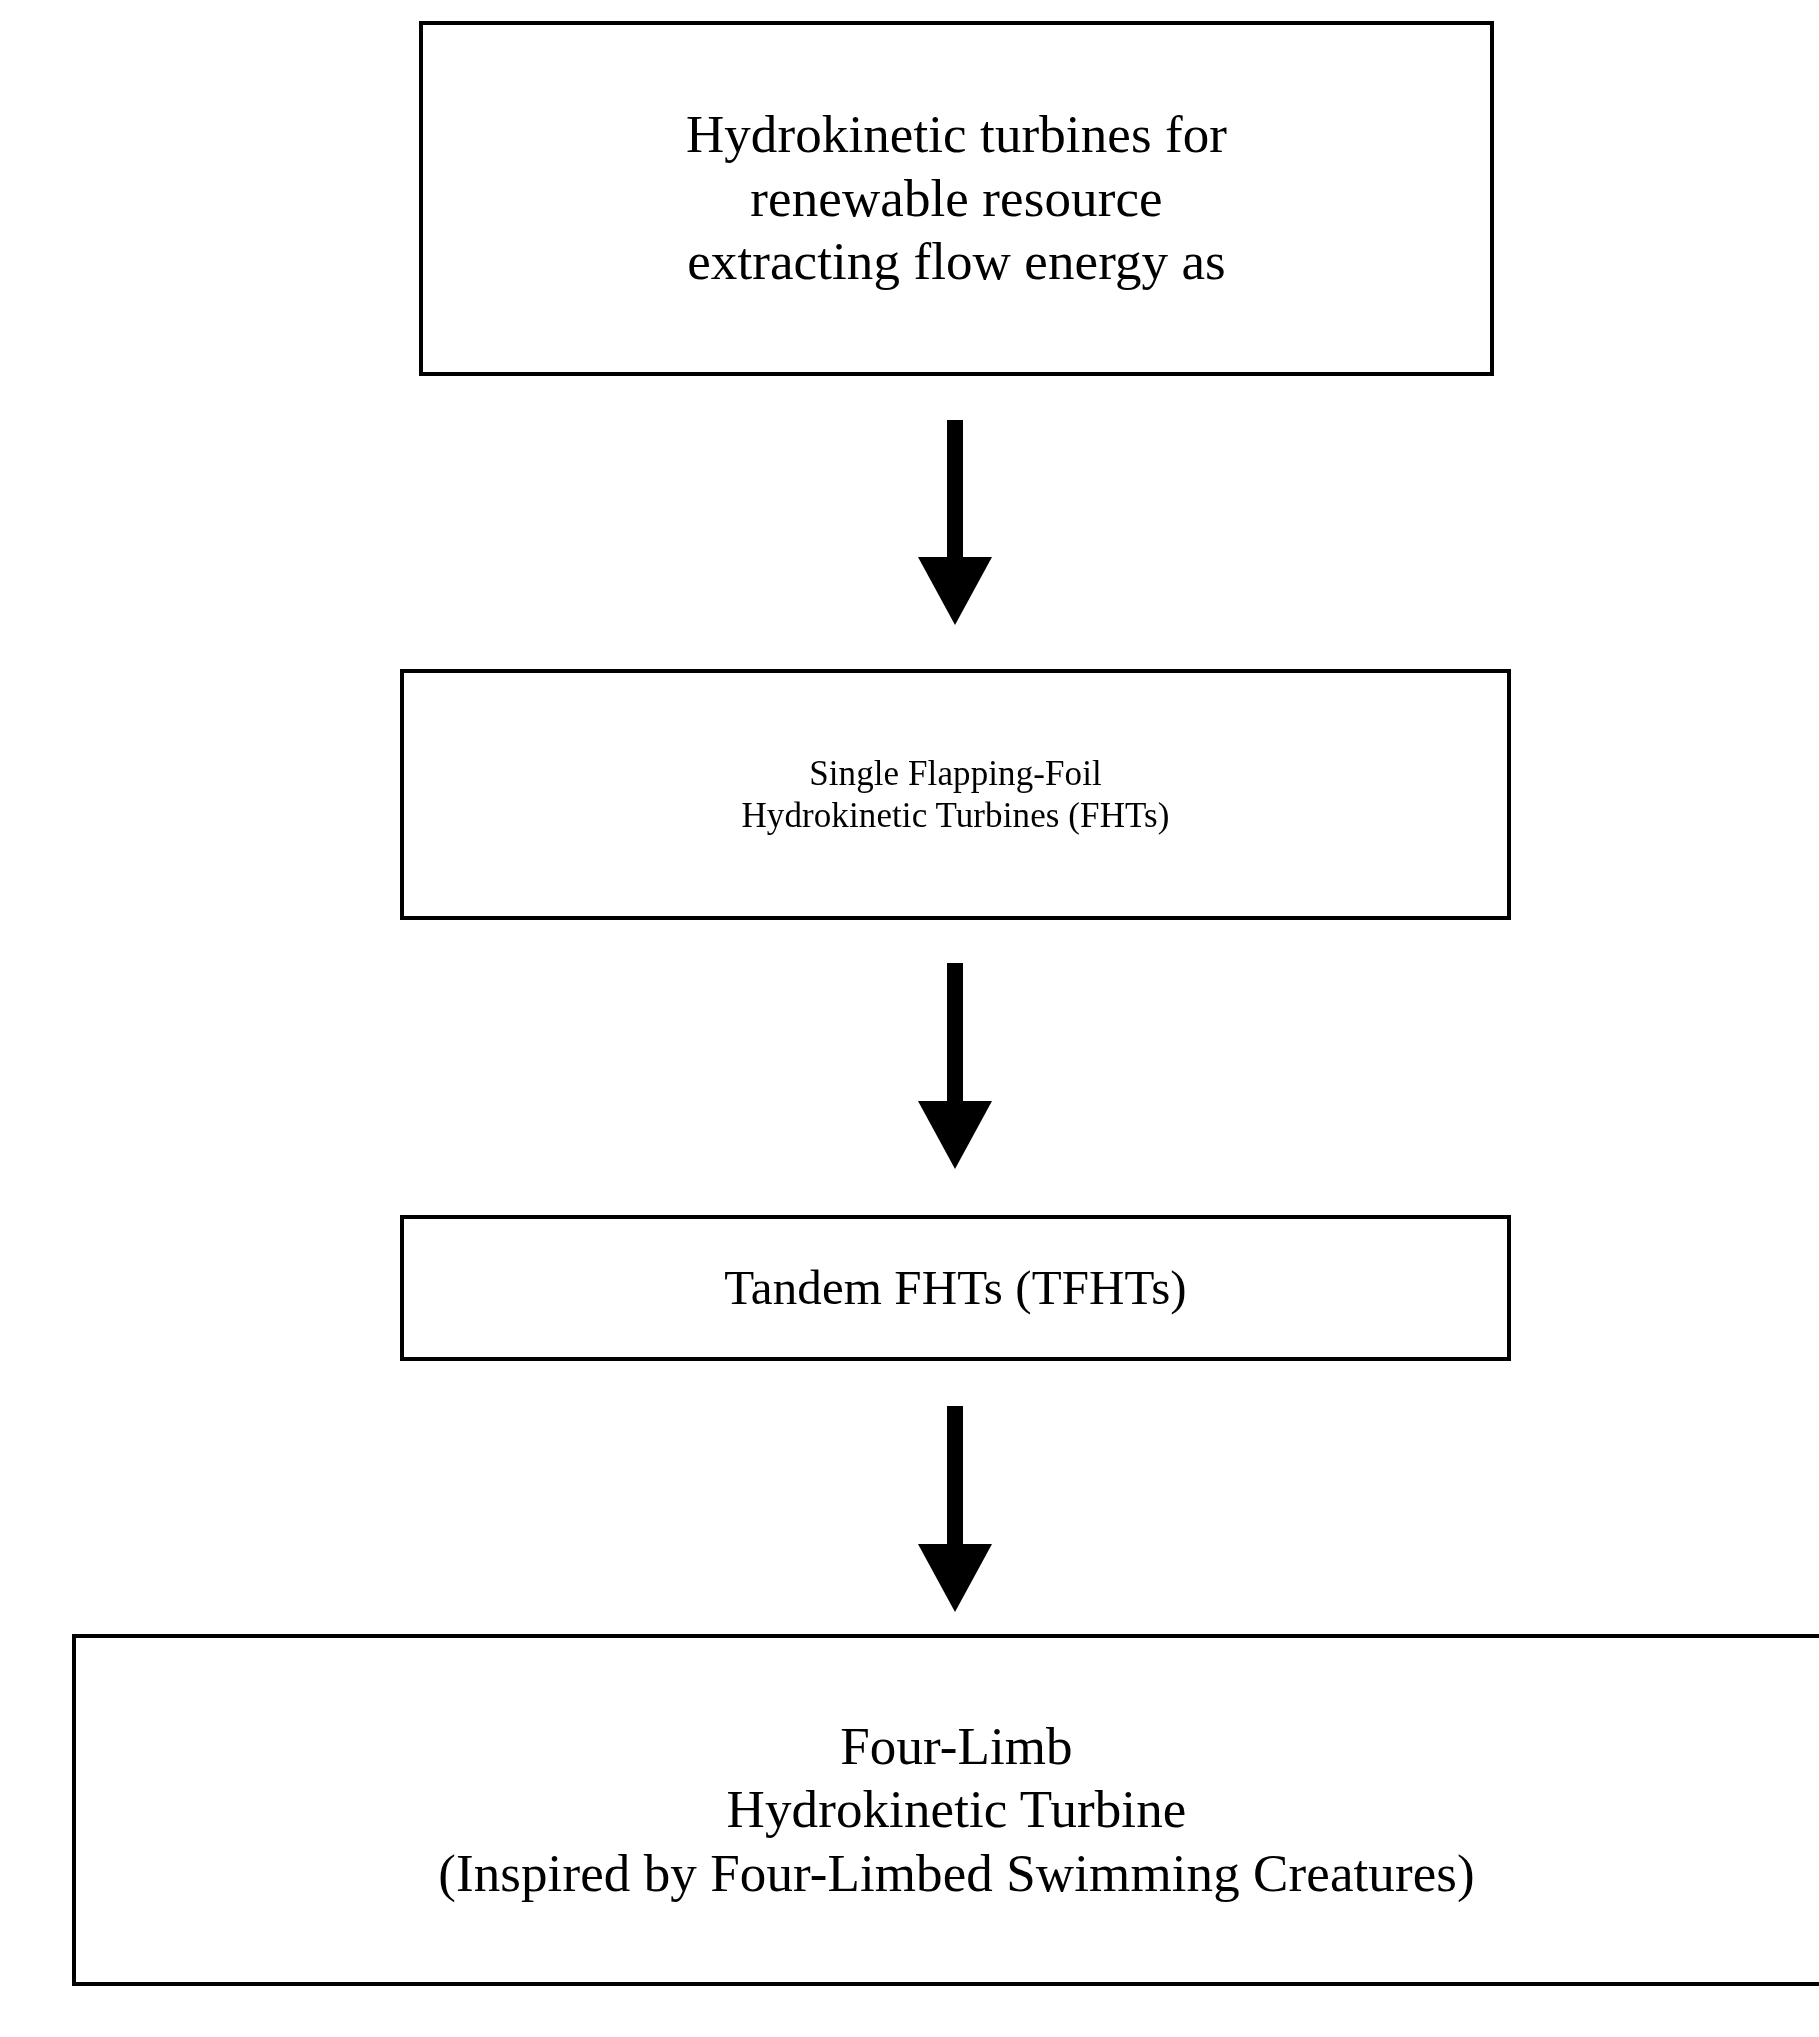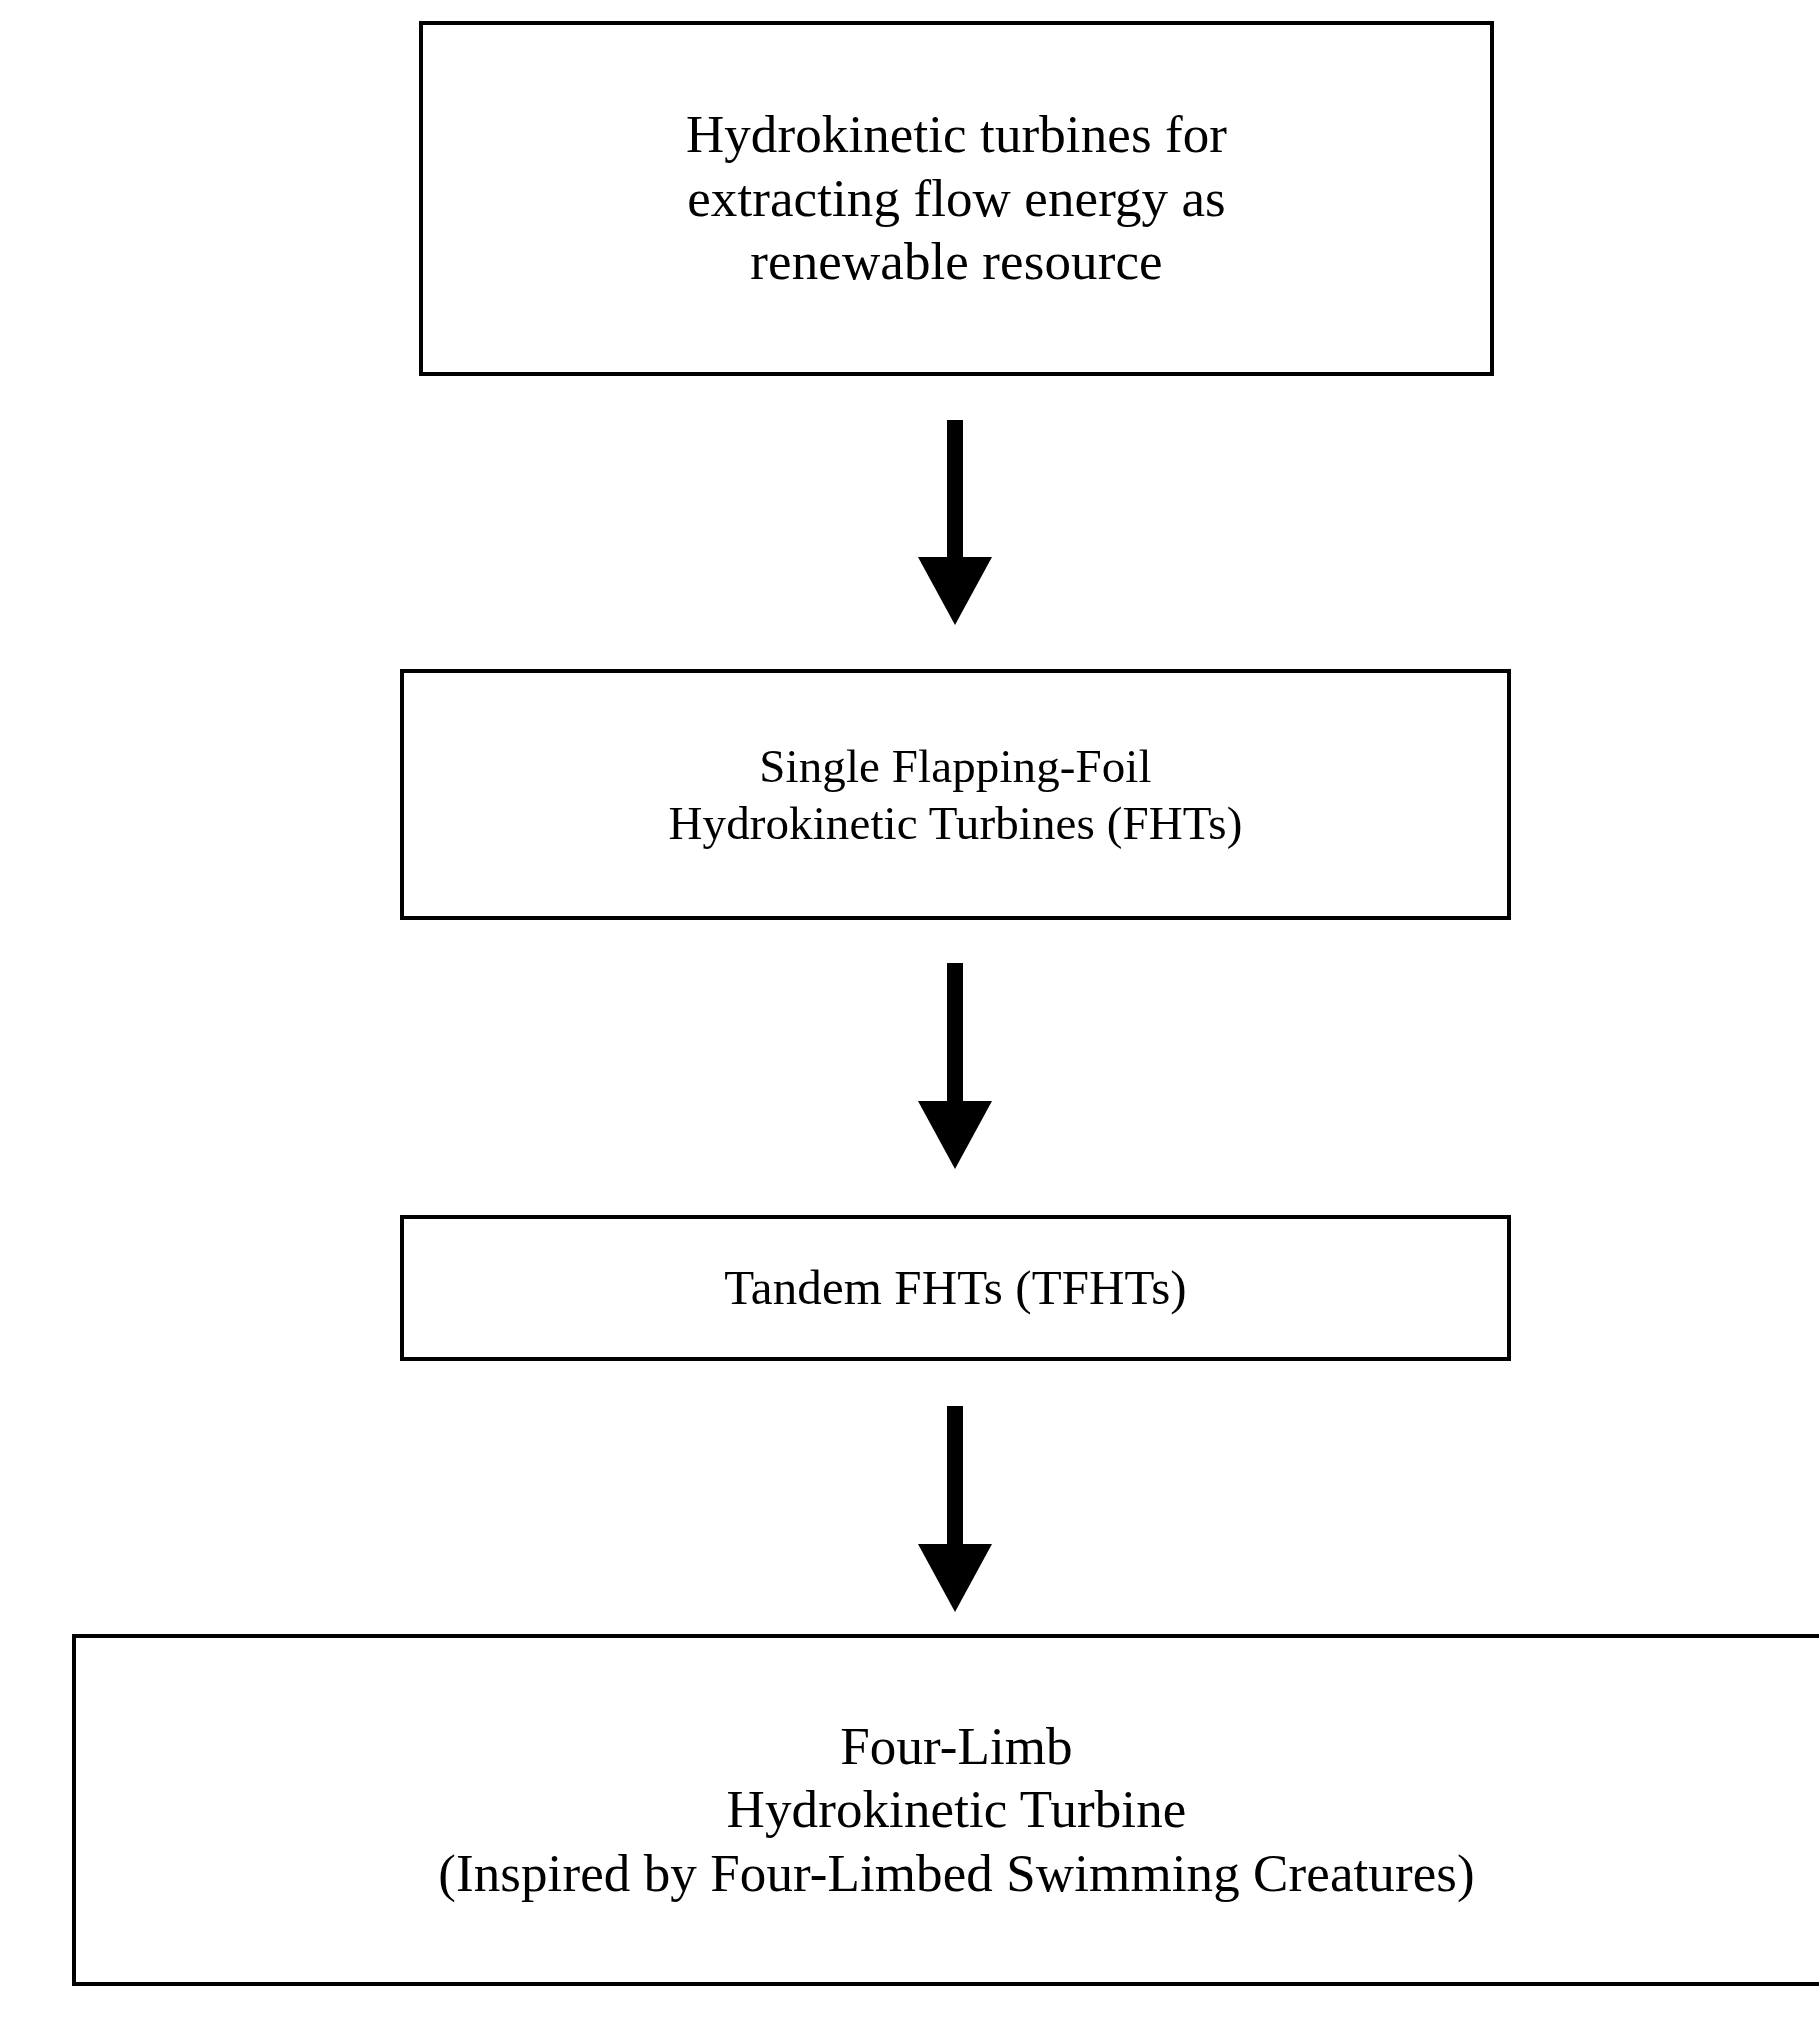--- a/index.html
+++ b/index.html
@@ -36,21 +36,21 @@
     letter-spacing: 0.1px;
   }
 
   
   #node-1 { left: 373px;  top: 21px;   width: 1075px; height: 355px; }
   #node-2 { left: 354px;  top: 669px;  width: 1111px; height: 251px; }
   #node-3 { left: 354px;  top: 1215px; width: 1111px; height: 146px; }
   #node-4 { left: 26px;   top: 1634px; width: 1769px; height: 352px; }
 
   #node-1 .line { font-size: 53px; }
-  #node-2 .line { font-size: 47px; font-family: Liberation Serif, serif; }
+  #node-2 .line { font-size: 35px; font-family: Liberation Serif, serif; }
   #node-3 .line { font-size: 49px; }
   #node-4 .line { font-size: 53px; }
 
   
   .arrow {
     position: absolute;
     width: 86px;
   }
   .arrow .shaft {
     position: absolute;
@@ -83,22 +83,22 @@
   #arrow-3 .shaft { height: 141px; }
   #arrow-3 .head  { top: 138px; }
 </style>
 </head>
 <body>
 
 <div id="canvas">
 
   <div class="node" id="node-1">
     <span class="line">Hydrokinetic turbines for</span>
+    <span class="line">renewable resource</span>
     <span class="line">extracting flow energy as</span>
-    <span class="line">renewable resource</span>
   </div>
 
   <div class="arrow" id="arrow-1">
     <div class="shaft"></div>
     <div class="head"></div>
   </div>
 
   <div class="node" id="node-2">
     <span class="line">Single Flapping-Foil</span>
     <span class="line">Hydrokinetic Turbines (FHTs)</span>

